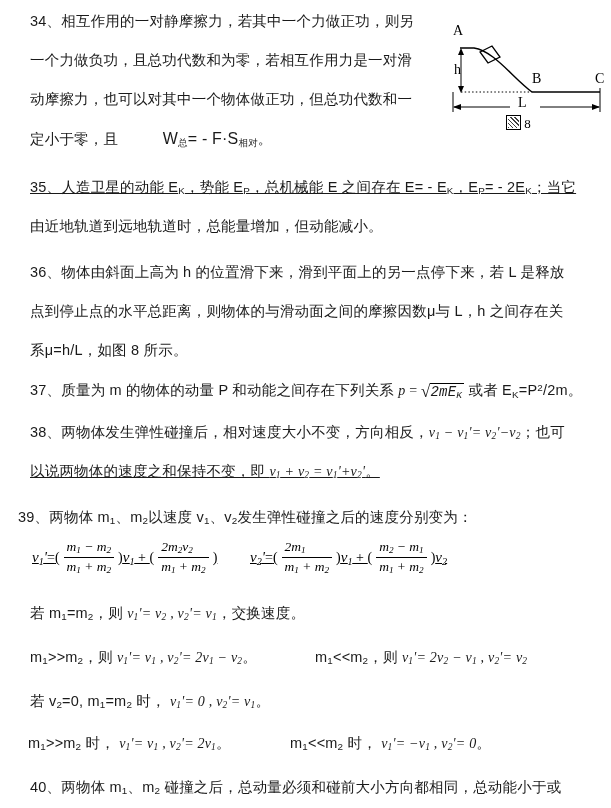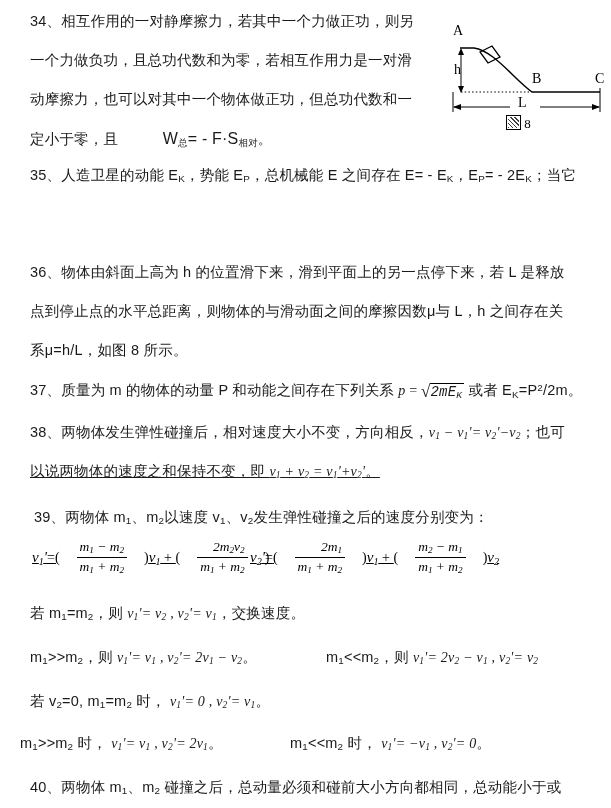--- a/index.html
+++ b/index.html
@@ -78,26 +78,26 @@
   .sqrt > .radicand {
     display: inline-block;
     border-top: 1px solid #000;
     padding: 1px 2px 0 1px;
     font-family: Liberation Mono, monospace;
   }
   
   .frac {
     display: inline-block;
     vertical-align: middle;
-    text-align: right;
+    text-align: left;
     font-family: "Liberation Serif", "DejaVu Serif", serif;
     font-style: italic;
     font-size: 13.5px;
     line-height: 1.12;
-    margin: 0 17px;
+    margin: 0 4px;
     position: relative;
     top: -1px;
   }
   .frac > .num {
     display: block;
     padding: 0 3px 1px 3px;
     border-bottom: 1px solid #000;
   }
   .frac > .den {
     display: block;
@@ -194,42 +194,43 @@
     <div style="position:absolute; left:84px; top:38px; font-family:'Liberation Serif',serif; font-size:14px;">B</div>
     <div style="position:absolute; left:147px; top:38px; font-family:'Liberation Serif',serif; font-size:14px;">C</div>
     <div style="position:absolute; left:70px; top:62px; font-family:'Liberation Serif',serif; font-size:14px;">L</div>
   </div>
 
   <div class="fig-caption">
     <span class="boxglyph"></span>
     <span>8</span>
   </div>
 
-  <div class="para" style="left:30px; top:168px;">
+  <div class="para" style="left:30px; top:180px;text-decoration:underline;">
     <span>35、人造卫星的动能 E</span><sub class="upsub">K</sub><span>，势能 E</span><sub class="upsub">P</sub><span>，总机械能 E 之间存在 E= - E</span><sub class="upsub">K</sub><span>，E</span><sub class="upsub">P</sub><span>= - 2E</span><sub class="upsub">K</sub><span>；当它</span>
   </div>
 
+  <div class="para" style="left:30px; top:219px;">由近地轨道到远地轨道时，总能量增加，但动能减小。</div>
 
   <div class="para" style="left:30px; top:265px;">36、物体由斜面上高为 h 的位置滑下来，滑到平面上的另一点停下来，若 L 是释放</div>
   <div class="para" style="left:30px; top:304px;">点到停止点的水平总距离，则物体的与滑动面之间的摩擦因数μ与 L，h 之间存在关</div>
   <div class="para" style="left:30px; top:343px;">系μ=h/L，如图 8 所示。</div>
 
   <div class="para" style="left:30px; top:382px;">
     <span>37、质量为 m 的物体的动量 P 和动能之间存在下列关系 </span><span class="mi">p</span><span class="mu"> = </span><span class="sqrt"><span class="radical">√</span><span class="radicand"><span>2mE</span><sub>K</sub></span></span><span> 或者 E</span><sub class="upsub">K</sub><span>=P</span><sup>2</sup><span>/2m。</span>
   </div>
 
   <div class="para" style="left:30px; top:425px;text-align:center;">
     <span>38、两物体发生弹性碰撞后，相对速度大小不变，方向相反，</span><span class="mi">v<sub>1</sub> − v<sub>1</sub>'= v<sub>2</sub>'−v<sub>2</sub></span><span>；也可</span>
   </div>
 
   <div class="para" style="left:30px; top:464px;text-decoration:underline;">
     <span>以说两物体的速度之和保持不变，即 </span><span class="mi">v<sub>1</sub> + v<sub>2</sub> = v<sub>1</sub>'+v<sub>2</sub>'</span><span>。</span>
   </div>
 
-  <div class="para" style="left:34px; top:510px;">
+  <div class="para" style="left:18px; top:510px;">
     <span>39、两物体 m</span><sub class="upsub">1</sub><span>、m</span><sub class="upsub">2</sub><span>以速度 v</span><sub class="upsub">1</sub><span>、v</span><sub class="upsub">2</sub><span>发生弹性碰撞之后的速度分别变为：</span>
   </div>
 
   <div style="position:absolute; left:32px; top:540px;" class="bigmath">
     <span>v<sub>1</sub>'</span><span class="mu">=</span><span class="mu">(</span><span class="frac">
         <span class="num">m<sub>1</sub> − m<sub>2</sub></span>
         <span class="den">m<sub>1</sub> + m<sub>2</sub></span>
       </span><span class="mu">)</span><span>v<sub>1</sub></span><span class="mu"> + </span><span class="mu">(</span><span class="frac">
         <span class="num">2m<sub>2</sub>v<sub>2</sub></span>
         <span class="den">m<sub>1</sub> + m<sub>2</sub></span>
@@ -246,29 +247,29 @@
       </span><span class="mu">)</span><span>v<sub>2</sub></span>
   </div>
 
   <div class="para" style="left:30px; top:606px;">
     <span>若 m<sub class="upsub">1</sub>=m<sub class="upsub">2</sub>，则 </span><span class="mi">v<sub>1</sub>'= v<sub>2</sub> , v<sub>2</sub>'= v<sub>1</sub></span><span>，交换速度。</span>
   </div>
 
   <div class="para" style="left:30px; top:650px;">
     <span>m<sub class="upsub">1</sub>&gt;&gt;m<sub class="upsub">2</sub>，则 </span><span class="mi">v<sub>1</sub>'= v<sub>1</sub> , v<sub>2</sub>'= 2v<sub>1</sub> − v<sub>2</sub></span><span>。</span>
   </div>
-  <div class="para" style="left:326px; top:650px;">
+  <div class="para" style="left:315px; top:650px;">
     <span>m<sub class="upsub">1</sub>&lt;&lt;m<sub class="upsub">2</sub>，则 </span><span class="mi">v<sub>1</sub>'= 2v<sub>2</sub> − v<sub>1</sub> , v<sub>2</sub>'= v<sub>2</sub></span>
   </div>
 
   <div class="para" style="left:30px; top:694px;">
     <span>若 v<sub class="upsub">2</sub>=0, m<sub class="upsub">1</sub>=m<sub class="upsub">2</sub> 时，&nbsp;</span><span class="mi">v<sub>1</sub>'= 0 , v<sub>2</sub>'= v<sub>1</sub></span><span>。</span>
   </div>
 
-  <div class="para" style="left:20px; top:736px;">
+  <div class="para" style="left:28px; top:736px;">
     <span>m<sub class="upsub">1</sub>&gt;&gt;m<sub class="upsub">2</sub> 时，&nbsp;</span><span class="mi">v<sub>1</sub>'= v<sub>1</sub> , v<sub>2</sub>'= 2v<sub>1</sub></span><span>。</span>
   </div>
   <div class="para" style="left:290px; top:736px;">
     <span>m<sub class="upsub">1</sub>&lt;&lt;m<sub class="upsub">2</sub> 时，&nbsp;</span><span class="mi">v<sub>1</sub>'= −v<sub>1</sub> , v<sub>2</sub>'= 0</span><span>。</span>
   </div>
 
   <div class="para" style="left:30px; top:780px;text-align:right;">
     <span>40、两物体 m</span><sub class="upsub">1</sub><span>、m</span><sub class="upsub">2</sub><span> 碰撞之后，总动量必须和碰前大小方向都相同，总动能小于或</span>
   </div>
 

